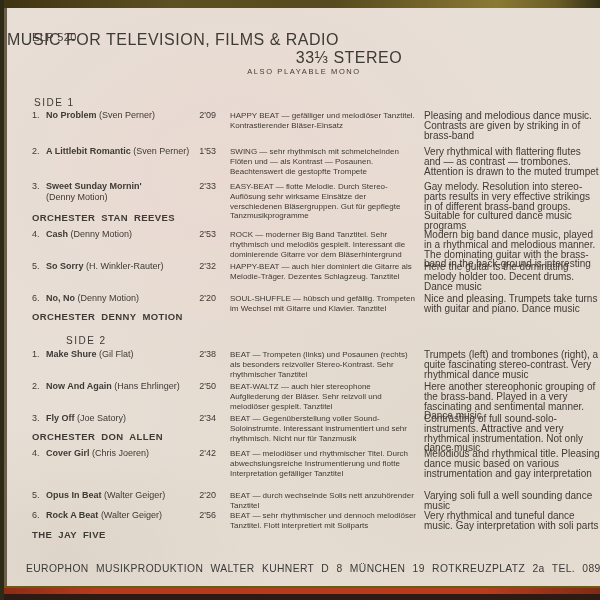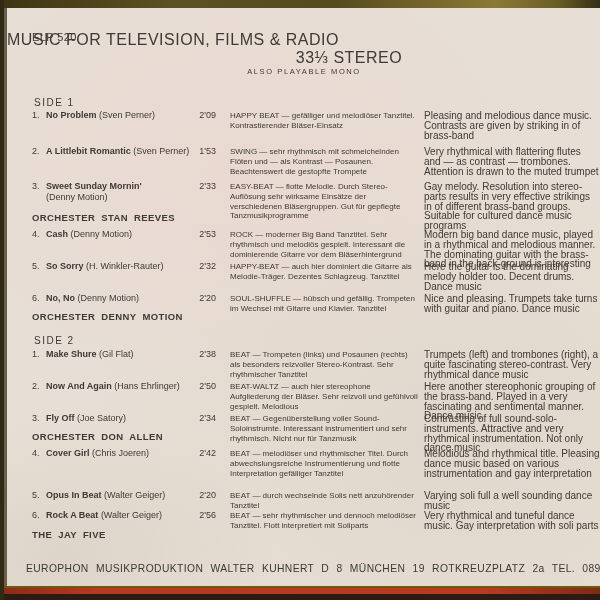--- a/index.html
+++ b/index.html
@@ -94,29 +94,29 @@
           <div class="col-de">HAPPY-BEAT — auch hier dominiert die Gitarre als Melodie-Träger. Dezentes Schlagzeug. Tanztitel</div>
           <div class="col-en">Here the guitar is the dominating melody holder too. Decent drums. Dance music</div>
         </div>
         <div class="track-row" style="top: 285px;">
           <div class="col-left"><span class="t-text"><span class="t-num">6.</span><span class="t-title">No, No</span> <span class="t-author">(Denny Motion)</span></span><span class="t-dur">2'20</span></div>
           <div class="col-de">SOUL-SHUFFLE — hübsch und gefällig. Trompeten im Wechsel mit Gitarre und Klavier. Tanztitel</div>
           <div class="col-en">Nice and pleasing. Trumpets take turns with guitar and piano. Dance music</div>
         </div>
         <div class="artist-label" style="top: 204px;">ORCHESTER STAN REEVES</div>
         <div class="artist-label" style="top: 303px;">ORCHESTER DENNY MOTION</div>
-        <div class="side-label" style="top: 327px;">SIDE 2</div>
+        <div class="side-label" style="top: 327px; margin-left: 32px;">SIDE 2</div>
         <div class="track-row" style="top: 341px;">
           <div class="col-left"><span class="t-text"><span class="t-num">1.</span><span class="t-title">Make Shure</span> <span class="t-author">(Gil Flat)</span></span><span class="t-dur">2'38</span></div>
           <div class="col-de">BEAT — Trompeten (links) und Posaunen (rechts) als besonders reizvoller Stereo-Kontrast. Sehr rhythmischer Tanztitel</div>
           <div class="col-en">Trumpets (left) and trombones (right), a quite fascinating stereo-contrast. Very rhythmical dance music</div>
         </div>
         <div class="track-row" style="top: 373px;">
           <div class="col-left"><span class="t-text"><span class="t-num">2.</span><span class="t-title">Now And Again</span> <span class="t-author">(Hans Ehrlinger)</span></span><span class="t-dur">2'50</span></div>
-          <div class="col-de">BEAT-WALTZ — auch hier stereophone Aufgliederung der Bläser. Sehr reizvoll und gefühlvoll gespielt. Melodious</div>
+          <div class="col-de">BEAT-WALTZ — auch hier stereophone Aufgliederung der Bläser. Sehr reizvoll und melodiöser gespielt. Tanztitel</div>
           <div class="col-en">Here another stereophonic grouping of the brass-band. Played in a very fascinating and sentimental manner. Dance music</div>
         </div>
         <div class="track-row" style="top: 405px;">
           <div class="col-left"><span class="t-text"><span class="t-num">3.</span><span class="t-title">Fly Off</span> <span class="t-author">(Joe Satory)</span></span><span class="t-dur">2'34</span></div>
           <div class="col-de">BEAT — Gegenüberstellung voller Sound-Soloinstrumte. Interessant instrumentiert und sehr rhythmisch. Nicht nur für Tanzmusik</div>
           <div class="col-en">Contrasting of full sound-solo-instruments. Attractive and very rhythmical instrumentation. Not only dance music</div>
         </div>
         <div class="track-row" style="top: 440px;">
           <div class="col-left"><span class="t-text"><span class="t-num">4.</span><span class="t-title">Cover Girl</span> <span class="t-author">(Chris Joeren)</span></span><span class="t-dur">2'42</span></div>
           <div class="col-de">BEAT — melodiöser und rhythmischer Titel. Durch abwechslungsreiche Instrumentierung und flotte Interpretation gefälliger Tanztitel</div>

